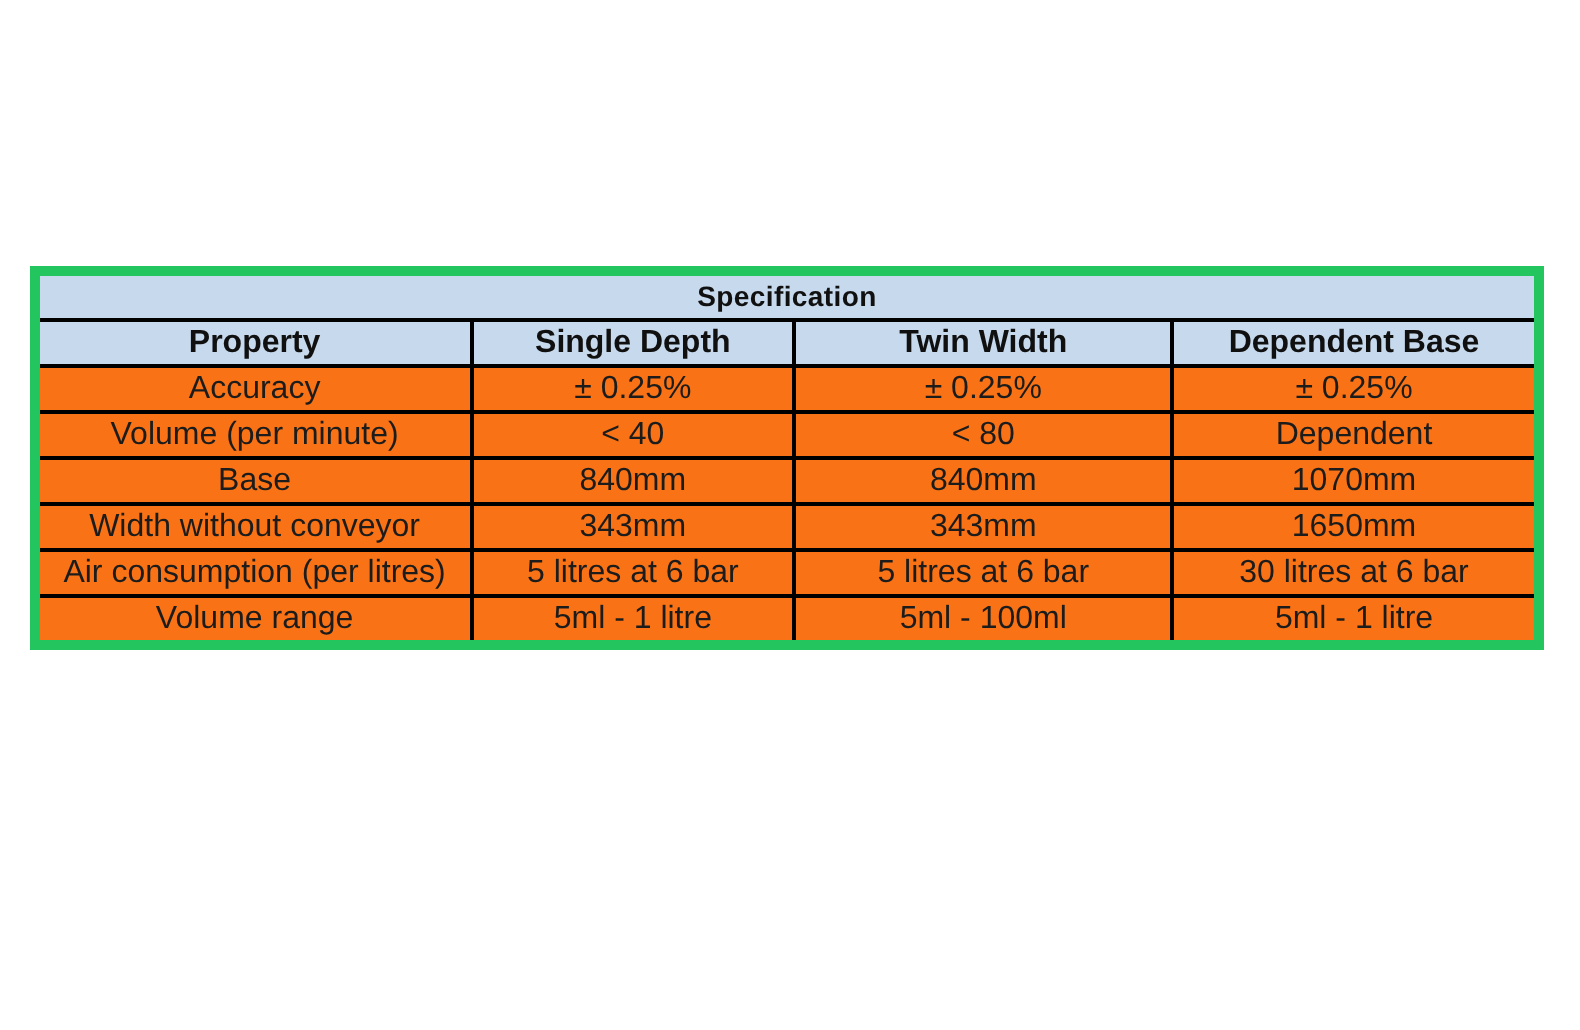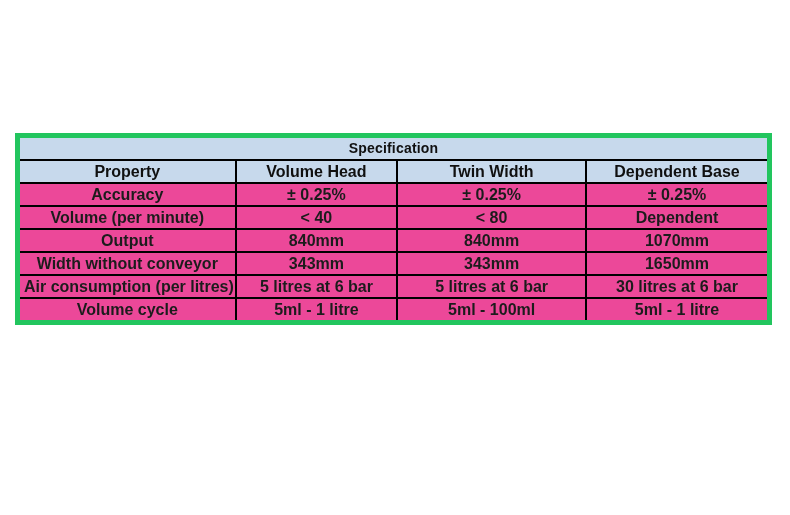--- a/index.html
+++ b/index.html
@@ -39,22 +39,22 @@
   .spec-table thead th {
     background: #c7d9ec;
     font-weight: bold;
     color: #101010;
   }
   .spec-table .title-cell {
     font-size: 14px;
     letter-spacing: 0.2px;
   }
   .spec-table tbody td {
-    background: #ec4899;
-    font-weight: bold;
+    background: #f97316;
+    font-weight: normal;
   }
   col.col-prop   { width: 29%; }
   col.col-single { width: 21.5%; }
   col.col-twin   { width: 25.1%; }
   col.col-auto   { width: 24.4%; }
 </style>
 </head>
 <body>
 
 <div>
@@ -64,57 +64,57 @@
       <col class="col-single">
       <col class="col-twin">
       <col class="col-auto">
     </colgroup>
     <thead>
       <tr>
         <th colspan="4" class="title-cell">Specification</th>
       </tr>
       <tr>
         <th>Property</th>
-        <th>Volume Head</th>
+        <th>Single Depth</th>
         <th>Twin Width</th>
         <th>Dependent Base</th>
       </tr>
     </thead>
     <tbody>
       <tr>
         <td>Accuracy</td>
         <td>± 0.25%</td>
         <td>± 0.25%</td>
         <td>± 0.25%</td>
       </tr>
       <tr>
         <td>Volume (per minute)</td>
         <td>&lt; 40</td>
         <td>&lt; 80</td>
         <td>Dependent</td>
       </tr>
       <tr>
-        <td>Output</td>
+        <td>Base</td>
         <td>840mm</td>
         <td>840mm</td>
         <td>1070mm</td>
       </tr>
       <tr>
         <td>Width without conveyor</td>
         <td>343mm</td>
         <td>343mm</td>
         <td>1650mm</td>
       </tr>
       <tr>
         <td>Air consumption (per litres)</td>
         <td>5 litres at 6 bar</td>
         <td>5 litres at 6 bar</td>
         <td>30 litres at 6 bar</td>
       </tr>
       <tr>
-        <td>Volume cycle</td>
+        <td>Volume range</td>
         <td>5ml - 1 litre</td>
         <td>5ml - 100ml</td>
         <td>5ml - 1 litre</td>
       </tr>
     </tbody>
   </table>
 </div>
 
 </body></html>

